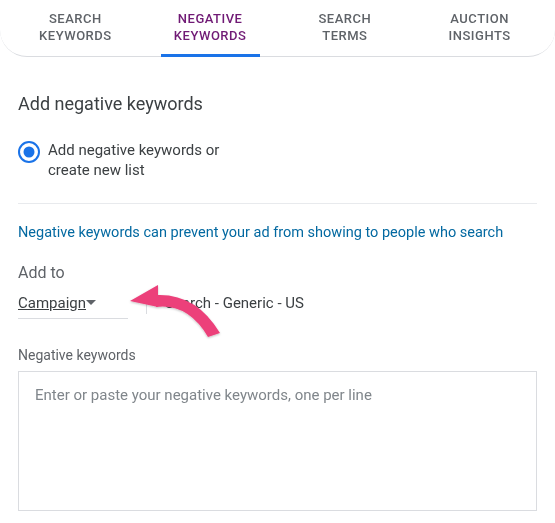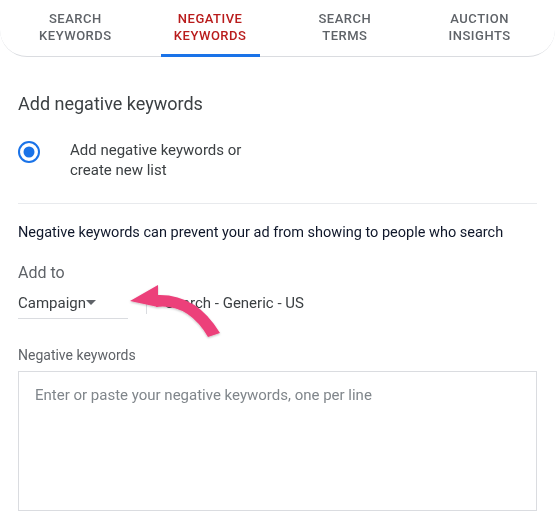--- a/index.html
+++ b/index.html
@@ -27,21 +27,21 @@
       font-size: 13px;
       font-weight: 500;
       color: #5f6368;
       letter-spacing: 0.5px;
       cursor: pointer;
       position: relative;
       padding: 0 10px;
       line-height: 1.3;
     }
     .tab.active {
-      color: #b91c1c;
+      color: #701a75;
     }
     .tab.active::after {
       content: "";
       position: absolute;
       bottom: -1px;
       left: 18px;
       right: 18px;
       height: 3px;
       background: #1a73e8;
     }
@@ -56,21 +56,21 @@
     }
     .radio-row {
       display: flex;
       gap: 30px;
       padding-bottom: 22px;
       border-bottom: 1px solid #e8eaed;
     }
     .radio-option {
       display: flex;
       align-items: flex-start;
-      gap: 30px;
+      gap: 8px;
       cursor: pointer;
       flex: 1;
     }
     .radio {
       width: 22px;
       height: 22px;
       border-radius: 50%;
       flex-shrink: 0;
       position: relative;
       margin-top: 1px;
@@ -93,21 +93,21 @@
       border-radius: 50%;
     }
     .radio-label {
       font-size: 15px;
       color: #3c4043;
       line-height: 1.35;
       max-width: 190px;
     }
     .helper-text {
       font-size: 14.5px;
-      color: #0f172a;
+      color: #0369a1;
       margin-top: 20px;
       white-space: nowrap;
       overflow: hidden;
     }
     .addto-section {
       margin-top: 22px;
     }
     .addto-label {
       font-size: 16px;
       color: #5f6368;
@@ -119,20 +119,21 @@
     }
     .dropdown {
       display: flex;
       align-items: center;
       padding: 4px 0 6px 0;
       border-bottom: 1px solid #dadce0;
       width: 110px;
       font-size: 15px;
       color: #3c4043;
       cursor: pointer;
+      text-decoration: underline;
     }
     .chevron-down {
       width: 0;
       height: 0;
       border-left: 5px solid transparent;
       border-right: 5px solid transparent;
       border-top: 5px solid #5f6368;
     }
     .vdivider {
       width: 1px;

